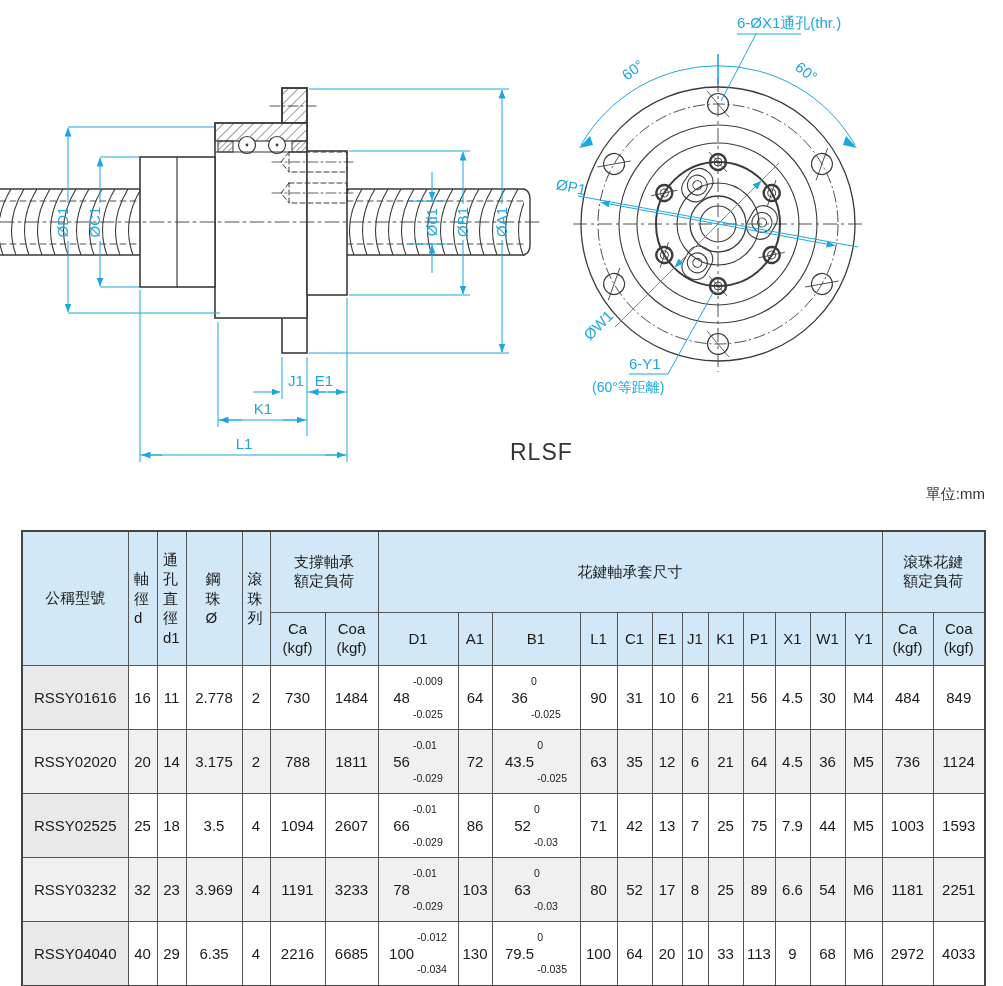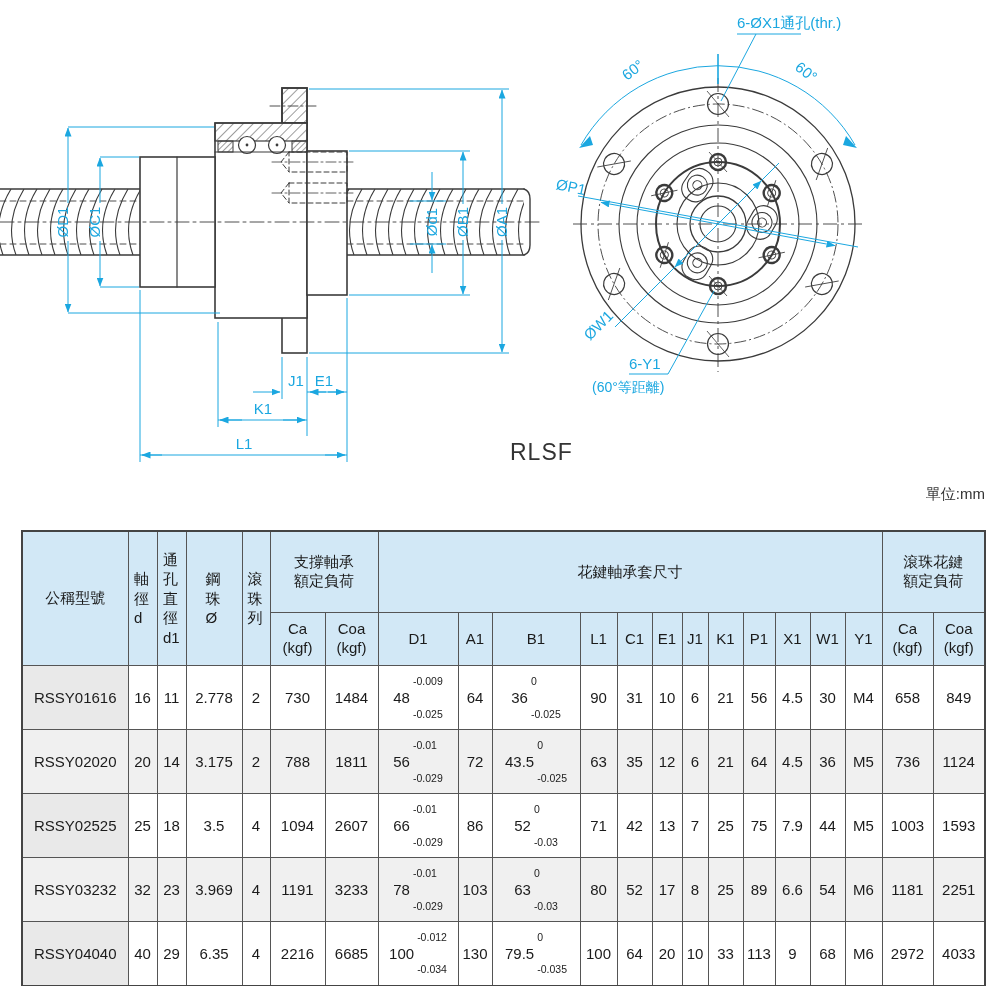--- a/index.html
+++ b/index.html
@@ -393,21 +393,21 @@
           </span></td>
         <td>90</td>
         <td>31</td>
         <td>10</td>
         <td>6</td>
         <td>21</td>
         <td>56</td>
         <td>4.5</td>
         <td>30</td>
         <td>M4</td>
-        <td>658</td>
+        <td>484</td>
         <td>849</td>
       </tr>
       <tr>
         <td class="name">RSSY02020</td>
         <td>20</td>
         <td>14</td>
         <td>3.175</td>
         <td>2</td>
         <td>788</td>
         <td>1811</td>

